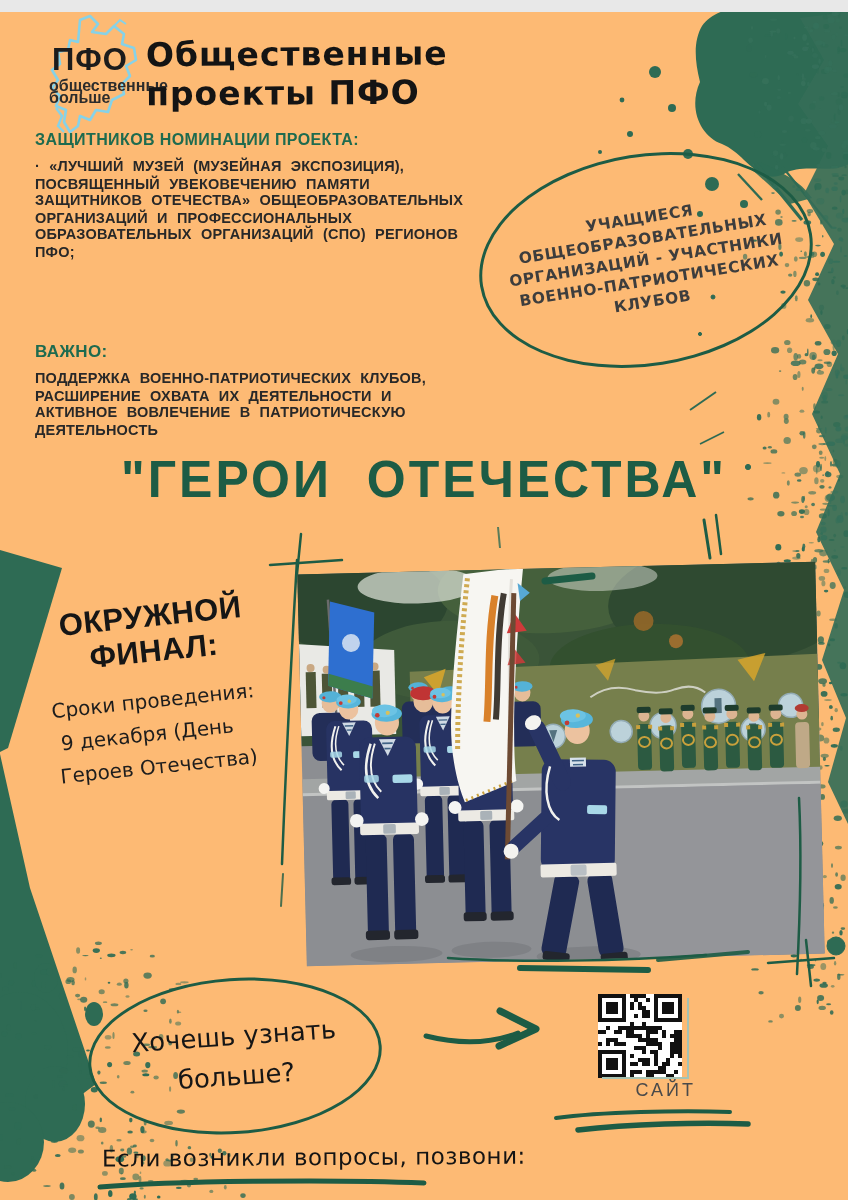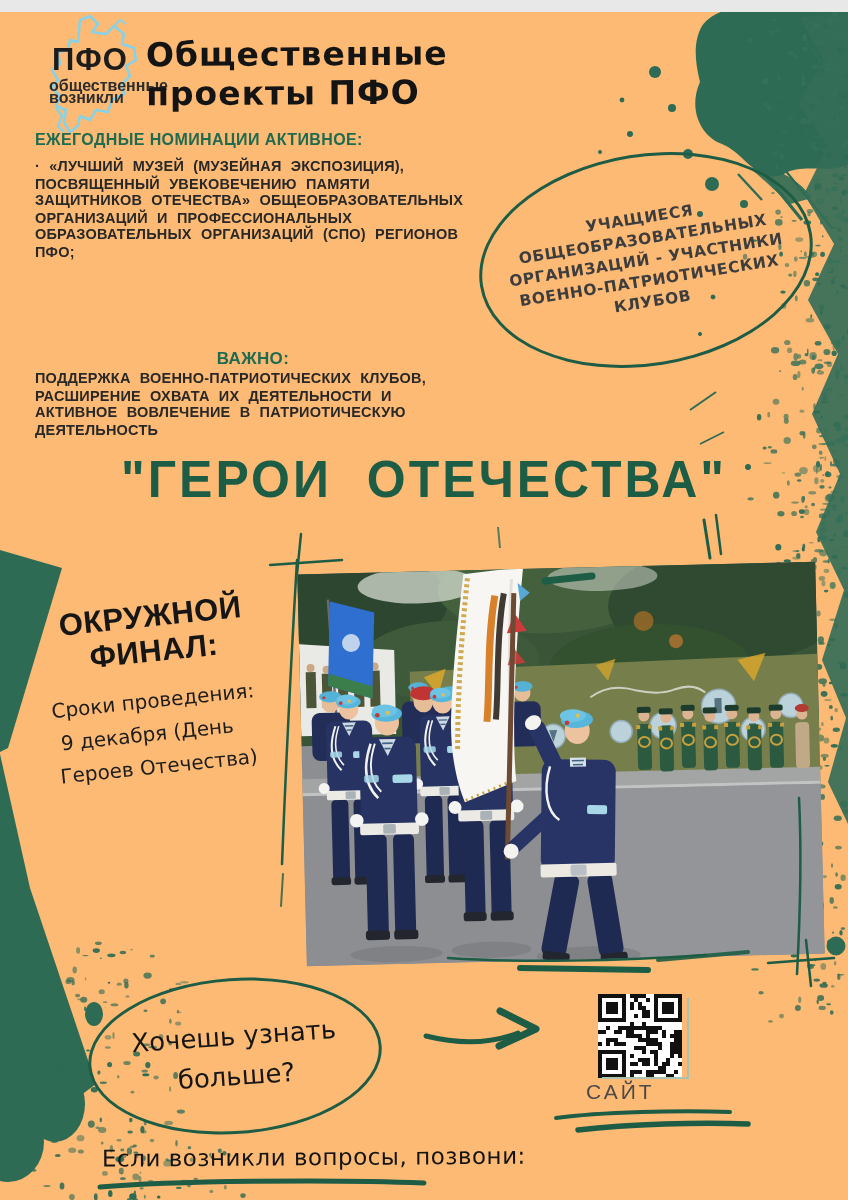--- a/index.html
+++ b/index.html
@@ -23,21 +23,21 @@
   .page-title{left:146px;top:22px;width:430px;font-size:33px;letter-spacing:1px;
     color:#141414;font-weight:bold;transform:rotate(-.3deg);}
 
   
   .nom{left:35px;width:436px;font-family:"Liberation Sans",sans-serif;}
   .nom-heading{top:119px;font-size:16px;font-weight:bold;color:#1e6b4f;letter-spacing:.4px;}
   .nom-p{font-size:14.5px;line-height:16.5px;font-weight:bold;color:#282828;
     letter-spacing:.2px;word-spacing:5px;transform:scaleY(1.03);transform-origin:top left;}
   .nom-p1{top:146px;}
   .nom-p2{top:256px;}
-  .nom-imp{top:337px;font-size:17px;font-weight:bold;color:#1e6b4f;letter-spacing:.4px;text-align:center;}
+  .nom-imp{top:330px;font-size:17px;font-weight:bold;color:#1e6b4f;letter-spacing:.4px;}
   .nom-p3{top:358px;}
 
   
   .badge{left:478px;top:142px;width:330px;height:206px;border:3px solid #1d5c45;
     border-radius:50%;transform:rotate(-9deg);display:flex;align-items:center;
     justify-content:center;text-align:center;background:transparent;}
   .badge-text{font-size:15.5px;line-height:21px;color:#3d3d3d;letter-spacing:.6px;font-weight:bold;}
 
   .main-title{left:0;top:438px;width:848px;text-align:center;
     font-family:"Liberation Sans",sans-serif;font-size:50px;font-weight:bold;
@@ -56,21 +56,21 @@
   .final-dates div:nth-child(2){padding-left:6px;}
   .final-dates div:nth-child(3){padding-left:2px;}
 
   
   .more{left:88px;top:966px;width:288px;height:150px;border:3px solid #1d5c45;border-radius:50%;
     transform:rotate(-4deg);display:flex;align-items:center;justify-content:center;text-align:center;}
   .more-text{font-size:26px;line-height:40px;color:#161616;}
 
   
   .qr{left:598px;top:982px;width:84px;height:84px;background:#fff;}
-  .qr-label{left:586px;top:1068px;width:110px;text-align:left;font-size:21px;
+  .qr-label{left:586px;top:1068px;width:110px;text-align:right;font-size:18px;
     letter-spacing:3px;color:#4a4a4a;font-family:"Liberation Sans",sans-serif;}
 
   .footer-text{left:102px;top:1132px;width:460px;font-size:23px;color:#141414;
     letter-spacing:.5px;transform:rotate(-.4deg);}
 </style>
 </head>
 <body>
 
 <div class="poster">
 
@@ -802,27 +802,27 @@
     <svg width="150" height="122" viewBox="0 0 150 122">
       <path d="M62,8 l10,-4 8,8 -6,8 14,2 8,-8 10,8 -2,10 12,4 2,12 -10,6 4,10 -8,8 2,10
                -12,6 -4,12 -12,-2 -6,10 -10,-4 -2,10 -8,6 -6,-10 2,-12 -10,-4 4,-10 -8,-8
                6,-8 -6,-10 8,-6 -2,-12 10,-2 2,-10 8,2 Z" fill="none" stroke="#86d2e8" stroke-width="2.6" stroke-linejoin="round"></path>
       <path d="M38,96 l6,8 -4,10 6,6" fill="none" stroke="#86d2e8" stroke-width="2.4"></path>
       <path d="M96,14 l6,-6 6,4" fill="none" stroke="#86d2e8" stroke-width="2"></path>
     </svg>
     <div class="logo-abbr">ПФО</div>
     <div class="logo-sub">
       <div>общественные</div>
-      <div>возникли</div>
+      <div>больше</div>
     </div>
   </div>
 
   <div class="content page-title">Общественные проекты ПФО</div>
 
-  <div class="content nom nom-heading">ЕЖЕГОДНЫЕ НОМИНАЦИИ АКТИВНОЕ:</div>
+  <div class="content nom nom-heading">ЗАЩИТНИКОВ НОМИНАЦИИ ПРОЕКТА:</div>
   <div class="content nom nom-p nom-p1">· «ЛУЧШИЙ МУЗЕЙ (МУЗЕЙНАЯ ЭКСПОЗИЦИЯ), ПОСВЯЩЕННЫЙ УВЕКОВЕЧЕНИЮ ПАМЯТИ ЗАЩИТНИКОВ ОТЕЧЕСТВА» ОБЩЕОБРАЗОВАТЕЛЬНЫХ ОРГАНИЗАЦИЙ И ПРОФЕССИОНАЛЬНЫХ ОБРАЗОВАТЕЛЬНЫХ ОРГАНИЗАЦИЙ (СПО) РЕГИОНОВ ПФО;</div>
   <div class="content nom nom-imp">ВАЖНО:</div>
   <div class="content nom nom-p nom-p3">ПОДДЕРЖКА ВОЕННО-ПАТРИОТИЧЕСКИХ КЛУБОВ, РАСШИРЕНИЕ ОХВАТА ИХ ДЕЯТЕЛЬНОСТИ И АКТИВНОЕ ВОВЛЕЧЕНИЕ В ПАТРИОТИЧЕСКУЮ ДЕЯТЕЛЬНОСТЬ</div>
 
   <div class="content badge">
     <div class="badge-text">
       <div>УЧАЩИЕСЯ</div>
       <div>ОБЩЕОБРАЗОВАТЕЛЬНЫХ</div>
       <div>ОРГАНИЗАЦИЙ - УЧАСТНИКИ</div>
       <div>ВОЕННО-ПАТРИОТИЧЕСКИХ</div>

